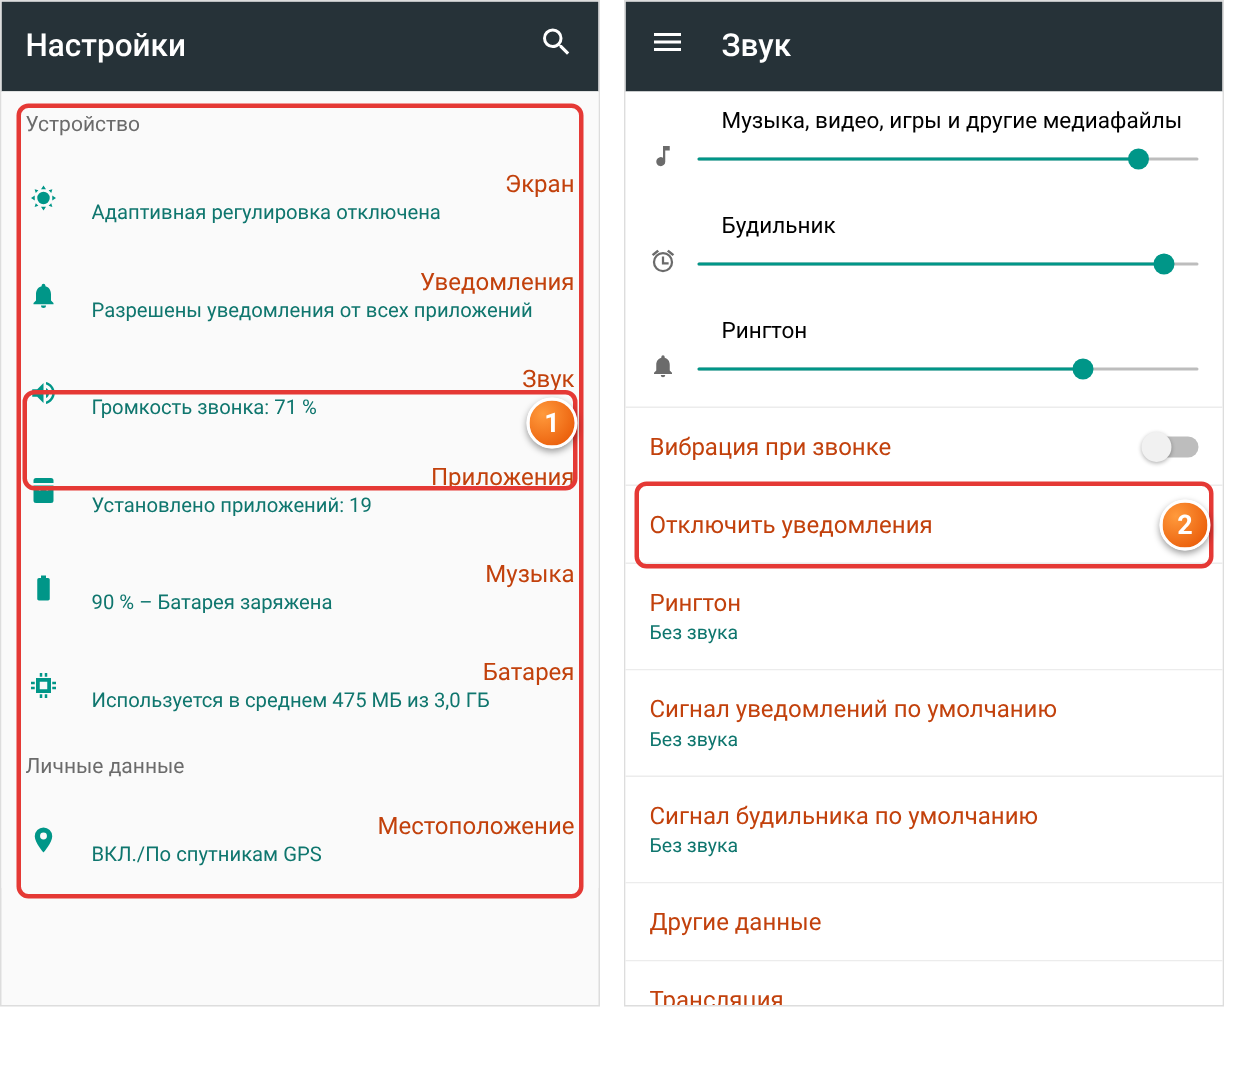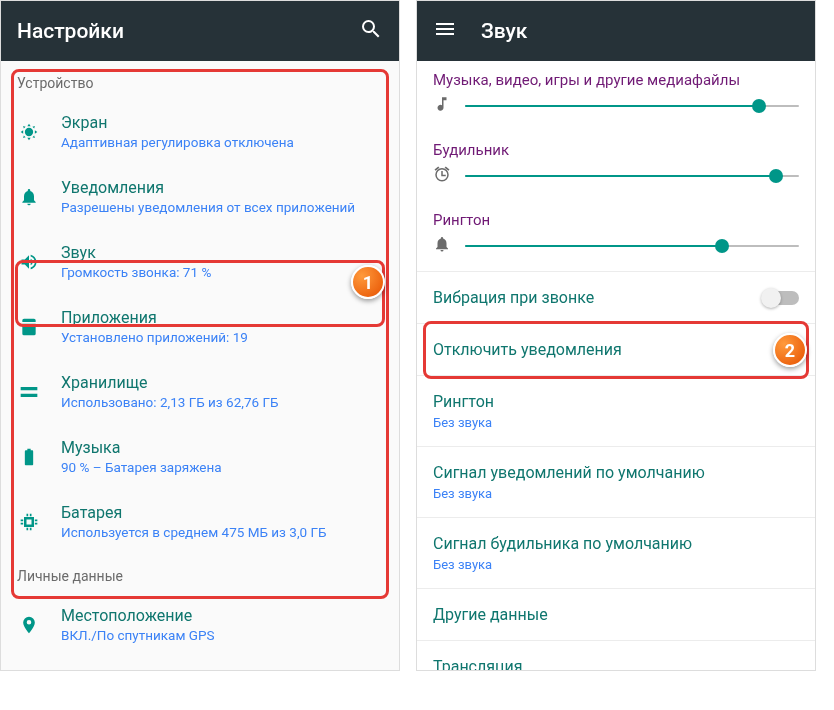--- a/index.html
+++ b/index.html
@@ -51,26 +51,26 @@
     min-height: 64px;
   }
   .list-row .icon-slot {
     width: 24px;
     display: flex;
     justify-content: center;
     align-items: center;
   }
   .list-row .icon-slot svg { width: 20px; height: 20px; fill: #009688; }
   .list-row .texts { flex: 1; min-width: 0; }
-  .row-title { font-size: 16px; color: #0f766e; }
-  .row-sub { font-size: 13.5px; color: #3b82f6; margin-top: 2px; white-space: nowrap; overflow: hidden; text-overflow: ellipsis; }
+  .row-title { font-size: 16px; color: #c2410c; text-align: right; }
+  .row-sub { font-size: 13.5px; color: #0f766e; margin-top: 2px; white-space: nowrap; overflow: hidden; text-overflow: ellipsis; }
 
   
   .slider-block { padding: 10px 16px 0 16px; }
-  .slider-label { font-size: 15px; color: #701a75; margin-bottom: 6px; }
+  .slider-label { font-size: 15px; color: #000000; margin-bottom: 6px; margin-left: 48px; }
   .slider-row { display: flex; align-items: center; gap: 14px; padding: 0 0 14px 0; }
   .slider-row svg { width: 18px; height: 18px; fill: #6b6b6b; flex-shrink: 0; }
   .slider-track {
     flex: 1; height: 2px; background: #bdbdbd; position: relative; border-radius: 1px;
   }
   .slider-fill {
     position: absolute; left: 0; top: 0; bottom: 0; background: #009688; border-radius: 1px;
   }
   .slider-thumb {
     position: absolute; top: 50%; width: 14px; height: 14px; border-radius: 50%;
@@ -182,31 +182,20 @@
           <svg viewBox="0 0 24 24">
             <path d="M6 2a2 2 0 00-2 2v2h16V4a2 2 0 00-2-2H6zm-2 6v12a2 2 0 002 2h12a2 2 0 002-2V8H4zm5 2a1 1 0 110 2 1 1 0 010-2zm6 0a1 1 0 110 2 1 1 0 010-2z"></path>
           </svg>
         </span>
       <div class="texts">
         <div class="row-title">Приложения</div>
         <div class="row-sub">Установлено приложений: 19</div>
       </div>
     </div>
 
-    <div class="list-row">
-      <span class="icon-slot">
-          <svg viewBox="0 0 24 24">
-            <path d="M2 6h20v4H2V6zm0 8h20v4H2v-4zm2 1h2v2H4v-2zm0-8h2v2H4V7z"></path>
-          </svg>
-        </span>
-      <div class="texts">
-        <div class="row-title">Хранилище</div>
-        <div class="row-sub">Использовано: 2,13 ГБ из 62,76 ГБ</div>
-      </div>
-    </div>
 
     <div class="list-row">
       <span class="icon-slot">
           <svg viewBox="0 0 24 24">
             <path d="M15.67 4H14V2h-4v2H8.33A1.33 1.33 0 007 5.33v15.34C7 21.4 7.6 22 8.33 22h7.34c.73 0 1.33-.6 1.33-1.33V5.33C17 4.6 16.4 4 15.67 4zM15 9H9v11h6V9z"></path>
           </svg>
         </span>
       <div class="texts">
         <div class="row-title">Музыка</div>
         <div class="row-sub">90 % – Батарея заряжена</div>

